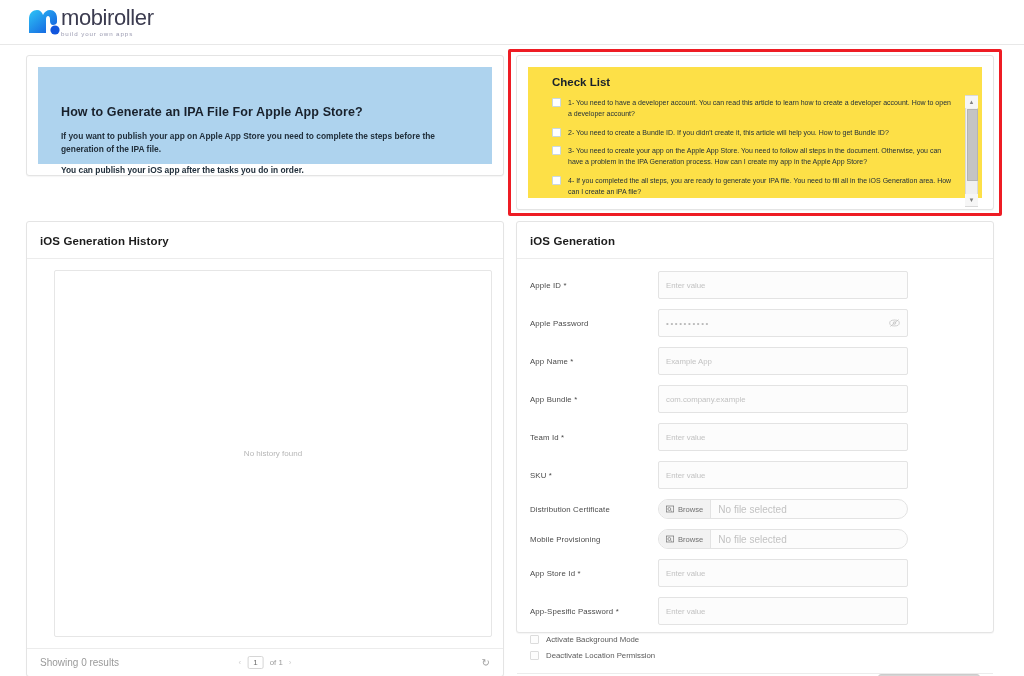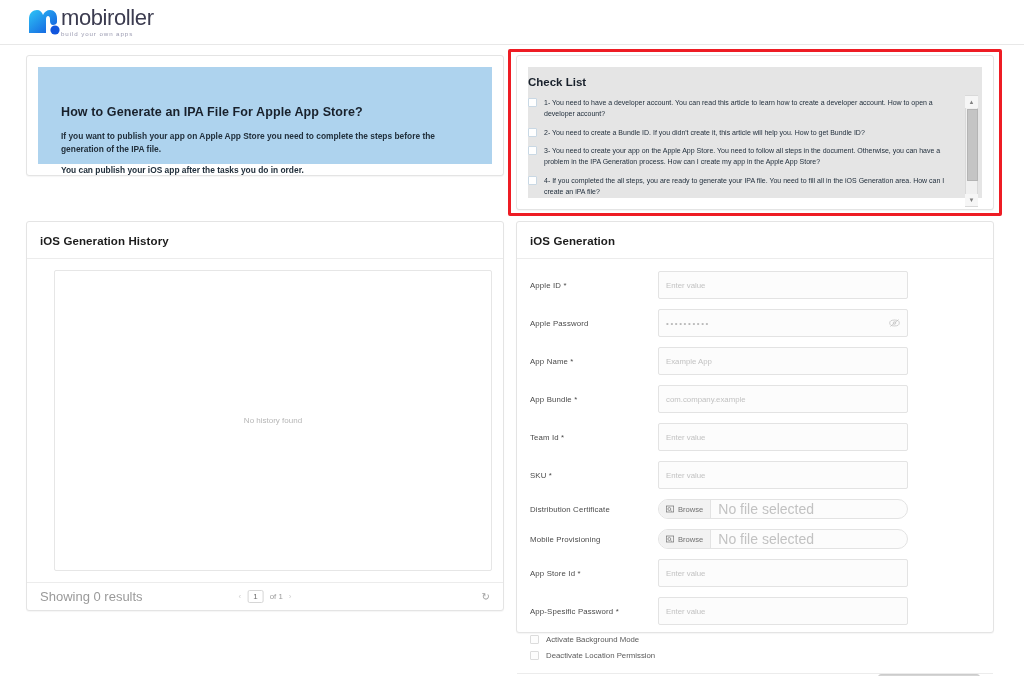--- a/index.html
+++ b/index.html
@@ -77,23 +77,23 @@
   .checklist-outer { position: relative; }
   .red-ring {
     position: absolute;
     left: -8px; top: -6px; right: -8px; bottom: -6px;
     border: 3px solid #ee1c24;
     border-radius: 2px;
     pointer-events: none;
   }
   .checklist-card { padding: 11px; height: 155px; }
   .checklist-blue {
-    background: #e5e5e5;
+    background: #fde047;
     height: 100%;
-    padding: 9px 6px 6px 0;
+    padding: 9px 6px 6px 24px;
     position: relative;
   }
   .checklist-title {
     font-size: 11.5px;
     font-weight: bold;
     color: #18202b;
     margin: 0 0 9px 0;
   }
   .checklist-scroll {
     height: 102px;
@@ -154,41 +154,41 @@
     border-bottom: 1px solid #ececec;
   }
   .sec-title {
     font-size: 11.5px;
     font-weight: bold;
     color: #1c1c1c;
     letter-spacing: 0.1px;
   }
 
   
-  .history-card { height: 390px; display: flex; flex-direction: column; }
+  .history-card { height: 456px; display: flex; flex-direction: column; }
   .history-body { padding: 11px; flex: 1; display: flex; }
   .history-box {
     border: 1px solid #e6e6e6;
     border-radius: 2px;
     flex: 1;
     display: flex;
     align-items: center;
     justify-content: center;
     margin-left: 16px;
   }
   .no-history { font-size: 8px; color: #b6b6b6; }
   .history-foot {
     border-top: 1px solid #ececec;
     height: 28px;
     display: flex;
     align-items: center;
     padding: 0 13px;
     position: relative;
   }
-  .foot-left { font-size: 13px; color: #9a9a9a; }
+  .foot-left { font-size: 10px; color: #9a9a9a; }
   .pager {
     position: absolute;
     left: 50%; transform: translateX(-50%);
     display: flex; align-items: center; gap: 6px;
     font-size: 7.8px; color: #a8a8a8;
   }
   .pg-chev { color: #cfcfcf; font-size: 8px; }
   .pg-num {
     border: 1px solid #d6d6d6;
     border-radius: 2px;
@@ -262,21 +262,21 @@
     align-items: center;
     gap: 4px;
     padding: 0 7px;
     font-size: 7.6px;
     color: #6f6f6f;
   }
   .file-name {
     display: flex;
     align-items: center;
     padding: 0 7px;
-    font-size: 14px;
+    font-size: 10px;
     color: #c2c2c2;
   }
 
   
   .cb-row {
     display: flex;
     align-items: center;
     gap: 7px;
     margin-bottom: 7px;
   }

